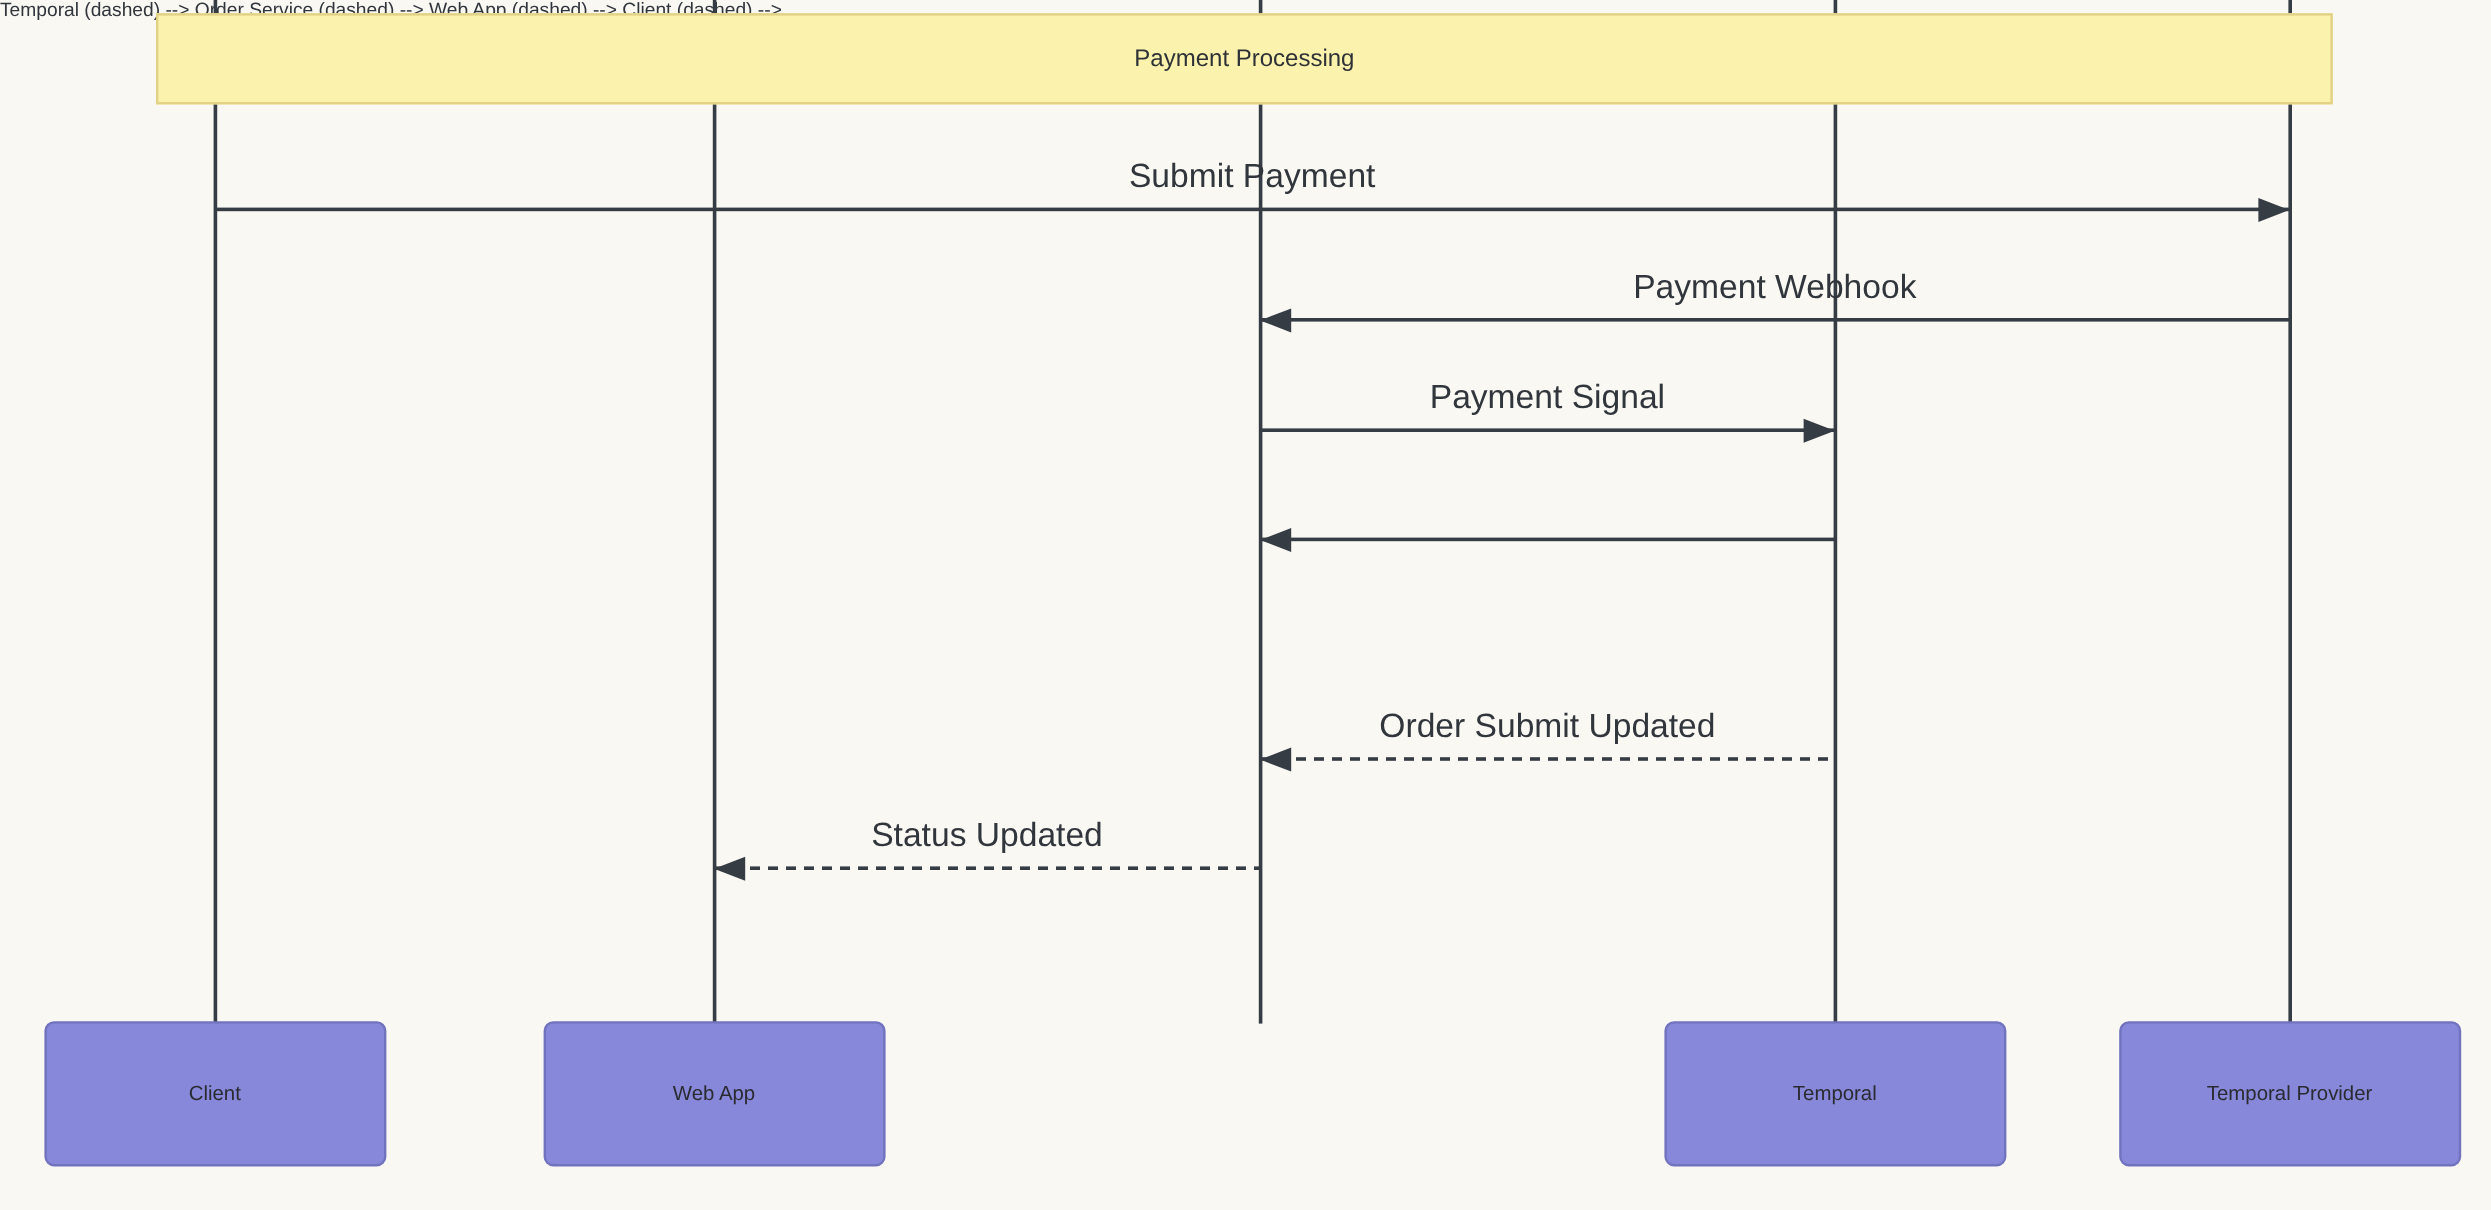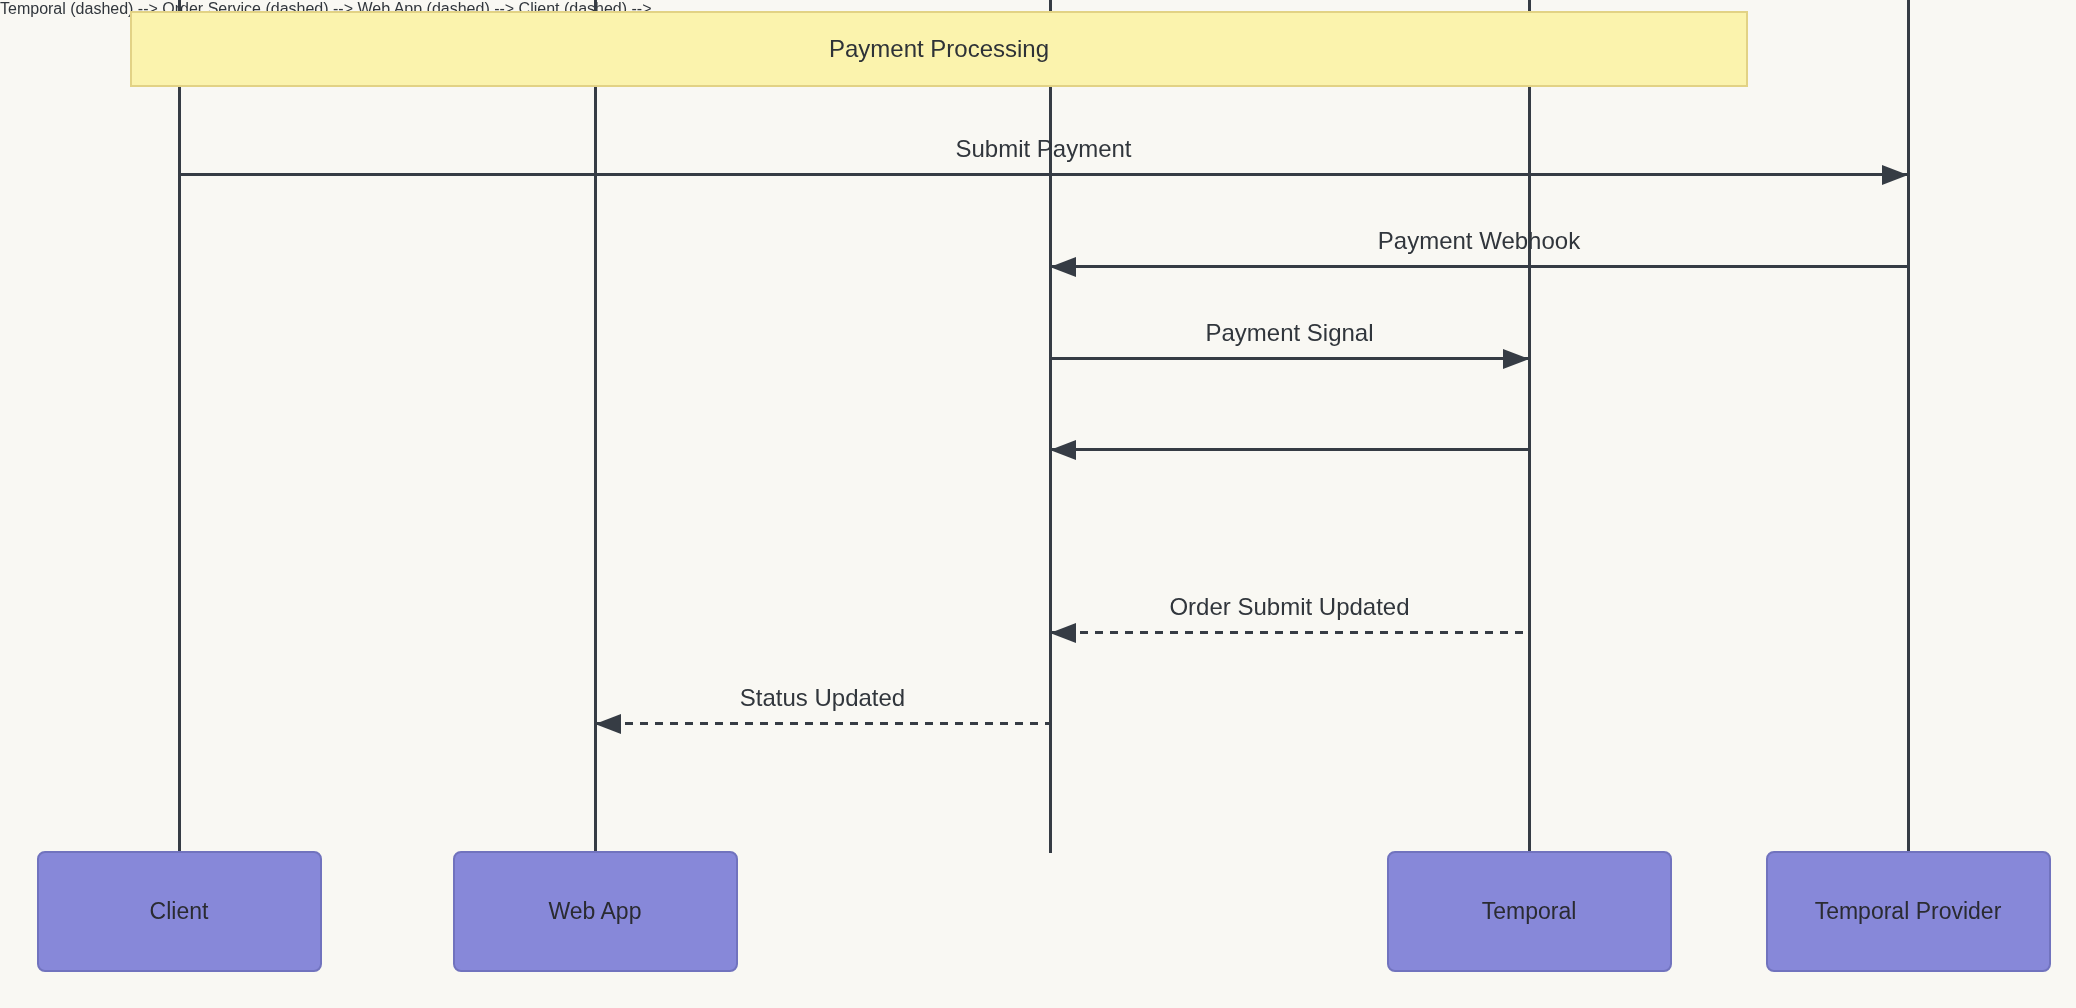--- a/index.html
+++ b/index.html
@@ -13,41 +13,41 @@
   }
   *{box-sizing:border-box;margin:0;padding:0;}
   html,body{width:2076px;height:1008px;background:var(--bg);
     font-family:"Liberation Sans","DejaVu Sans",sans-serif;color:var(--text);}
   .stage{position:relative;width:2076px;height:1008px;background:var(--bg);overflow:hidden;}
 
   
   .lifeline{position:absolute;top:0;width:3px;height:853px;background:var(--line);}
 
   
-  .note{position:absolute;left:130px;top:11px;width:1618px;height:76px;
+  .note{position:absolute;left:130px;top:11px;width:1814px;height:76px;
     background:var(--note-fill);border:2px solid var(--note-border);
     display:flex;align-items:center;justify-content:center;
-    font-size:24px;color:#2E3237;}
+    font-size:20px;color:#2E3237;}
 
   
   .message{position:absolute;height:50px;}
   .msg-label{position:absolute;left:0;right:0;bottom:13px;text-align:center;
-    font-size:24px;color:var(--text);white-space:nowrap;}
+    font-size:28px;color:var(--text);white-space:nowrap;}
   .msg-line{position:absolute;left:0;right:0;bottom:0;height:3px;background:var(--line);}
   .msg-line.dashed{background:repeating-linear-gradient(90deg,var(--line) 0 8px,transparent 8px 15px);}
   .arrow{position:absolute;width:0;height:0;bottom:-9px;
     border-top:10px solid transparent;border-bottom:10px solid transparent;}
   .arrow.right{right:0;border-left:26px solid var(--line);}
   .arrow.left{left:0;border-right:26px solid var(--line);}
 
   
   .actor{position:absolute;top:851px;width:285px;height:121px;
     background:var(--actor-fill);border:2px solid var(--actor-border);border-radius:8px;
     display:flex;align-items:center;justify-content:center;
-    font-size:23px;color:#2A2B31;}
+    font-size:17px;color:#2A2B31;}
 </style>
 </head>
 <body>
 
 <div class="stage">
 
   
   <div class="lifeline" style="left:177.5px"></div>
   <div class="lifeline" style="left:593.5px"></div>
   <div class="lifeline" style="left:1048.5px"></div>

